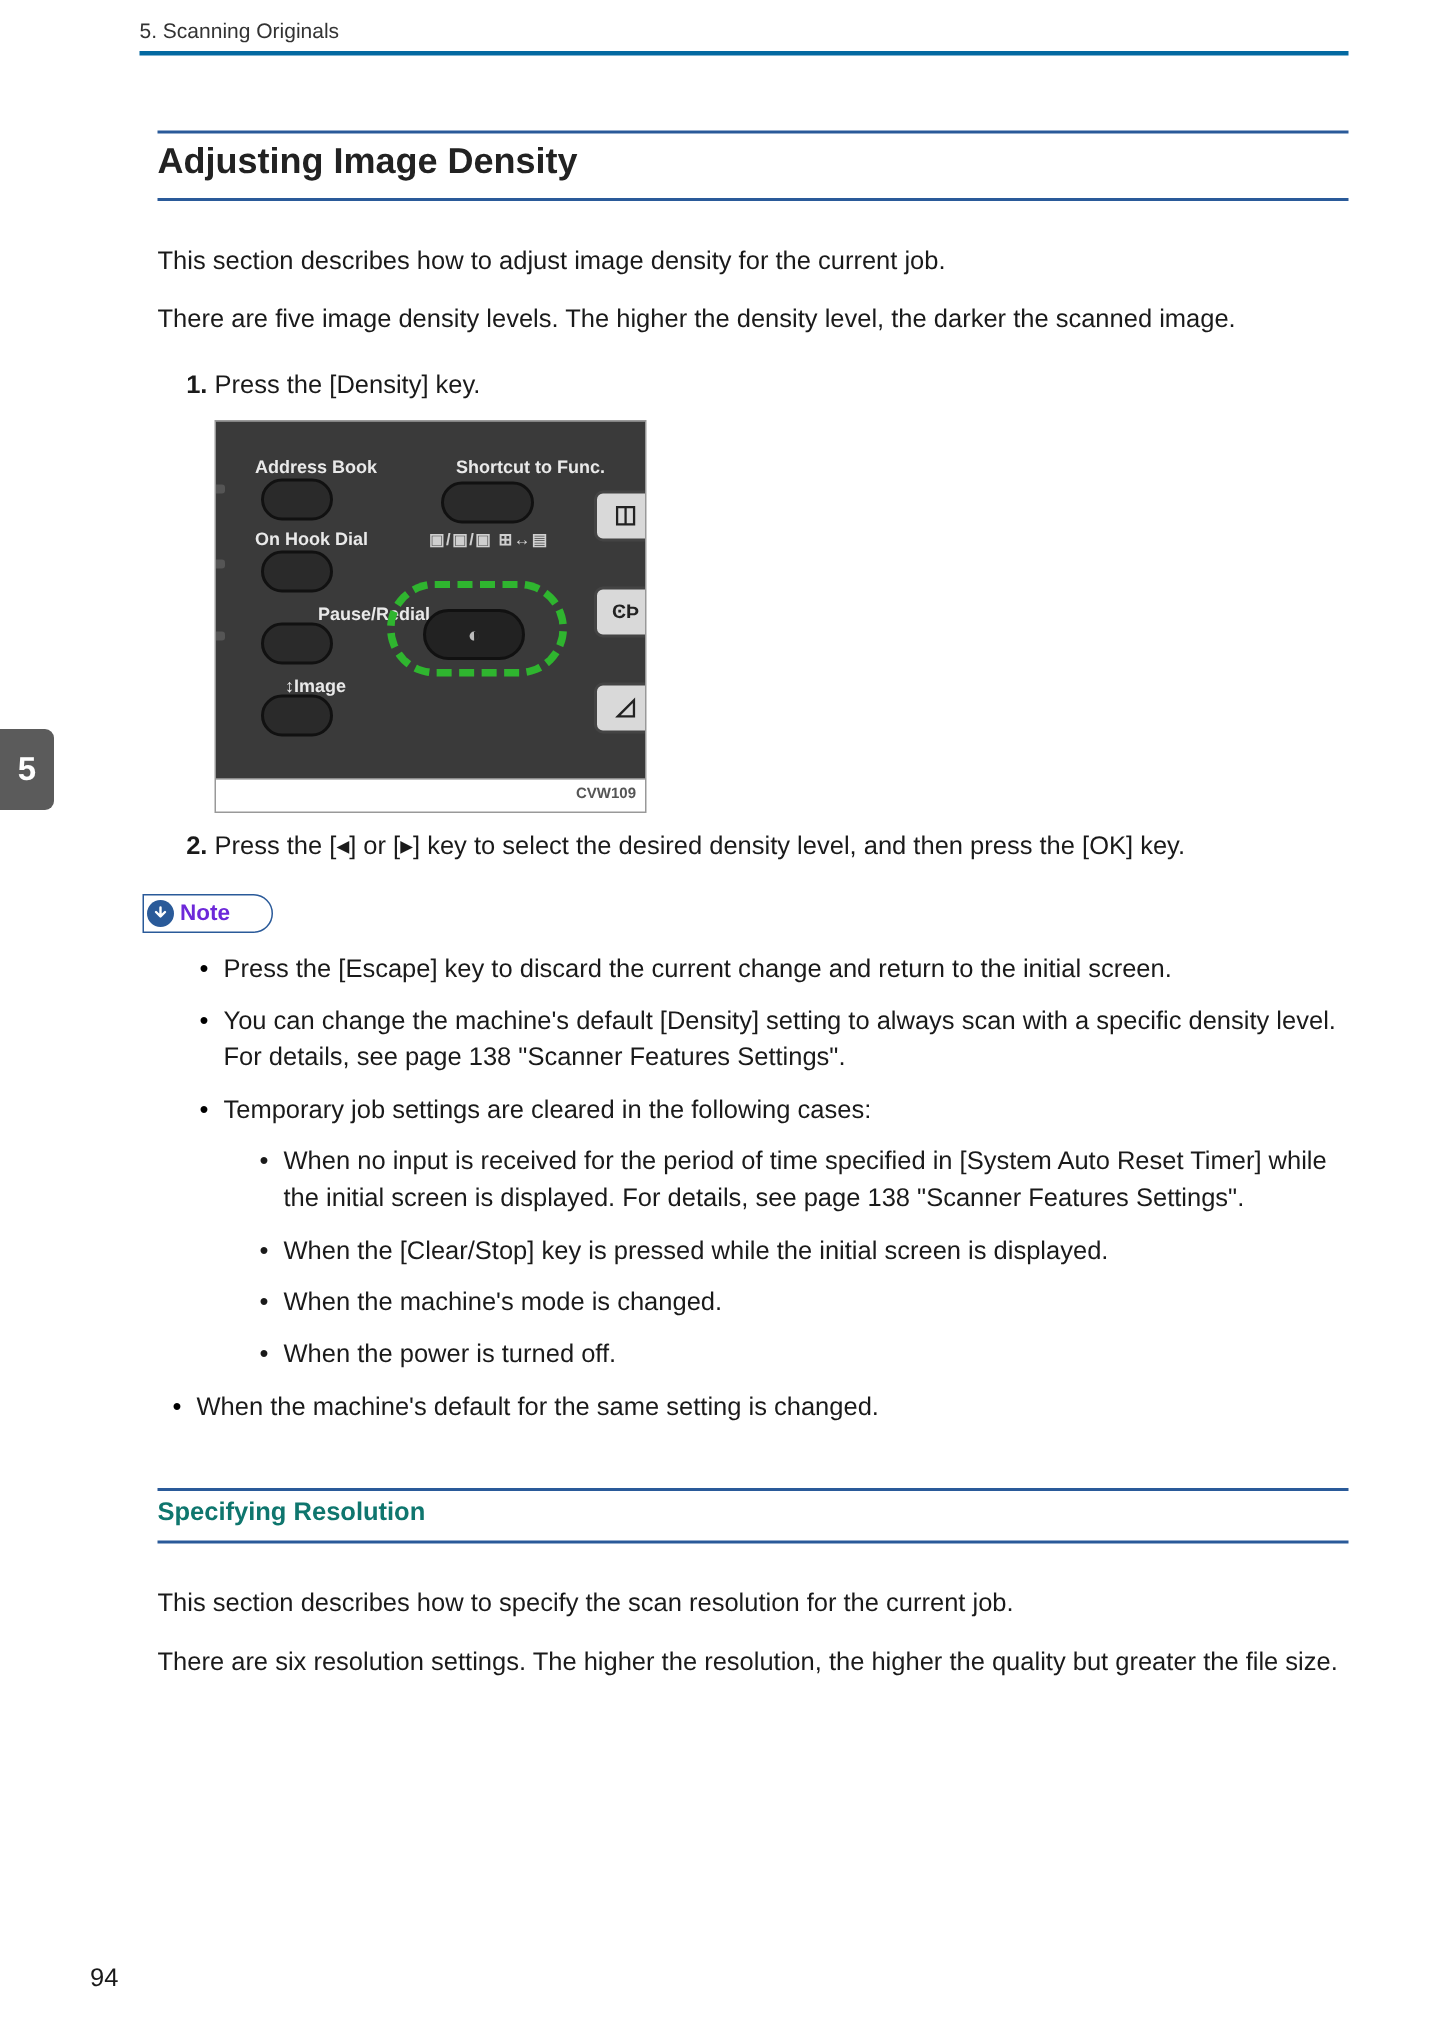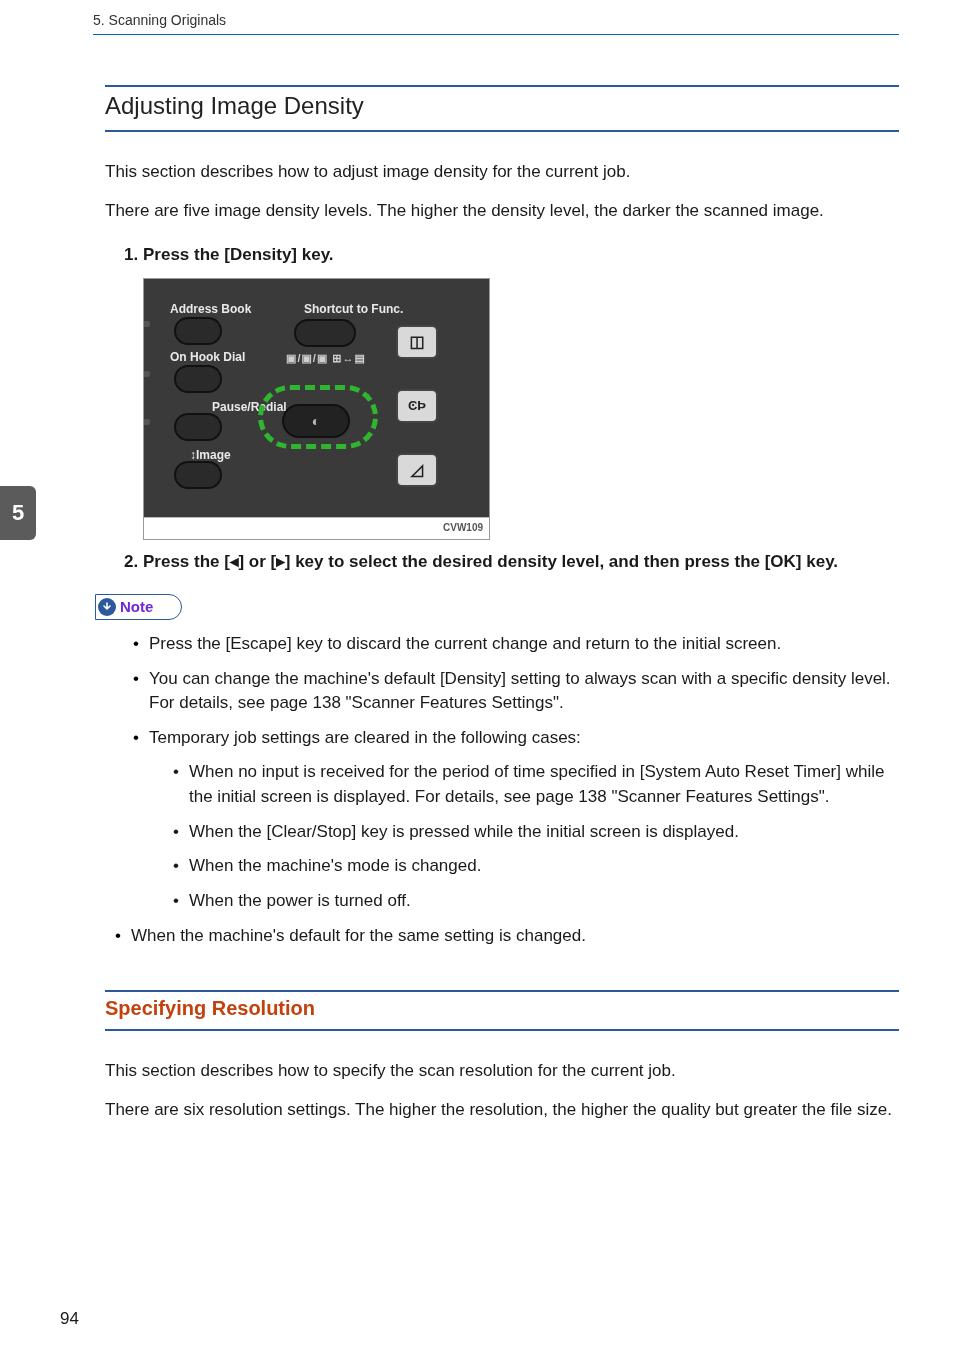--- a/index.html
+++ b/index.html
@@ -18,74 +18,74 @@
     line-height:1.45;
     width:959px;
     min-height:1360px;
     position:relative;
     padding:0 60px 60px 105px;
   }
   .running-head{
     font-size:14px;
     color:#333;
     padding:10px 0 4px 0;
-    border-bottom:1px solid #0369a1;
+    border-bottom:3px solid #0369a1;
     margin-bottom:50px;
     margin-left:-12px;
   }
   .chapter-tab{
     position:absolute;
     left:0;
     top:486px;
     width:36px;
     height:54px;
     background:var(--tab);
     color:#fff;
     border-radius:0 6px 6px 0;
     display:flex;
     align-items:center;
     justify-content:center;
     font-size:22px;
     font-weight:600;
   }
   h1.section-title{
     font-size:24px;
-    font-weight:400;
+    font-weight:700;
     color:#222;
     margin:0 0 16px 0;
     padding:2px 0 6px 0;
     border-top:2px solid var(--rule);
     border-bottom:2px solid var(--rule);
   }
   h2.subsection-title{
-    font-size:20px;
+    font-size:17px;
     font-weight:700;
-    color:#c2410c;
+    color:#0f766e;
     margin:42px 0 0 0;
     padding:2px 0 6px 0;
     border-top:2px solid var(--rule);
     border-bottom:2px solid var(--rule);
   }
   .lead{margin:28px 0 0 0;}
   .lead2{margin:14px 0 0 0;}
   ol.steps{
     margin:20px 0 0 20px;
     padding:0 0 0 18px;
   }
   ol.steps > li{
     font-weight:700;
     margin:6px 0 10px 0;
   }
   ol.steps > li .step-body{
-    font-weight:700;
+    font-weight:400;
     text-align:right;
   }
   
   .panel-figure{
-    width:347px;
+    width:288px;
     margin:10px 0 4px 0;
     border:1px solid #999;
   }
   .panel{
     background:#3a3a3a;
     color:#e9e9e9;
     font-size:12px;
     position:relative;
     height:238px;
     overflow:hidden;

